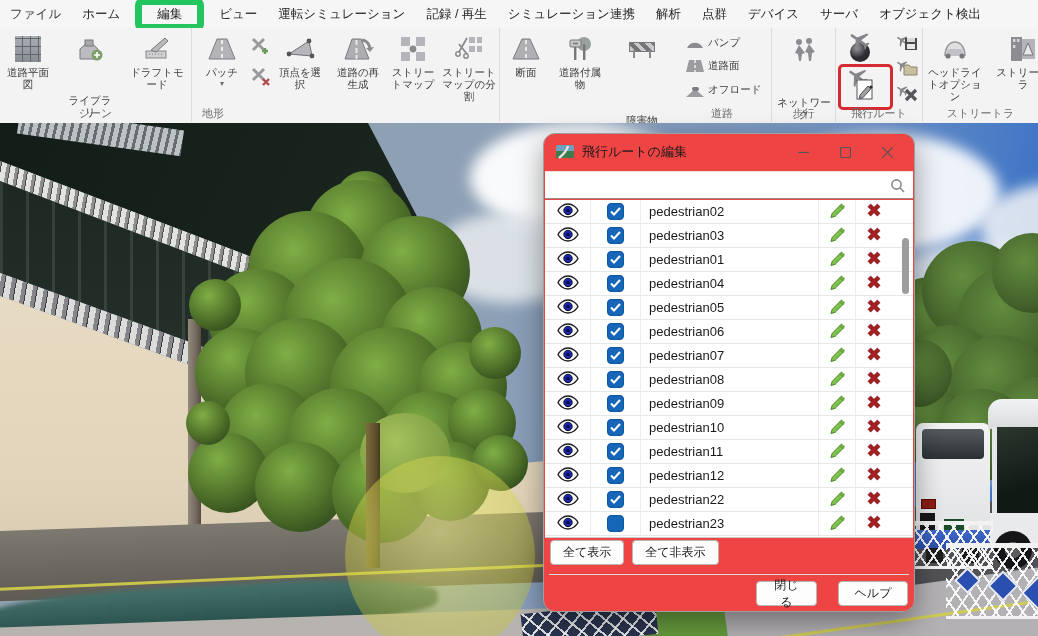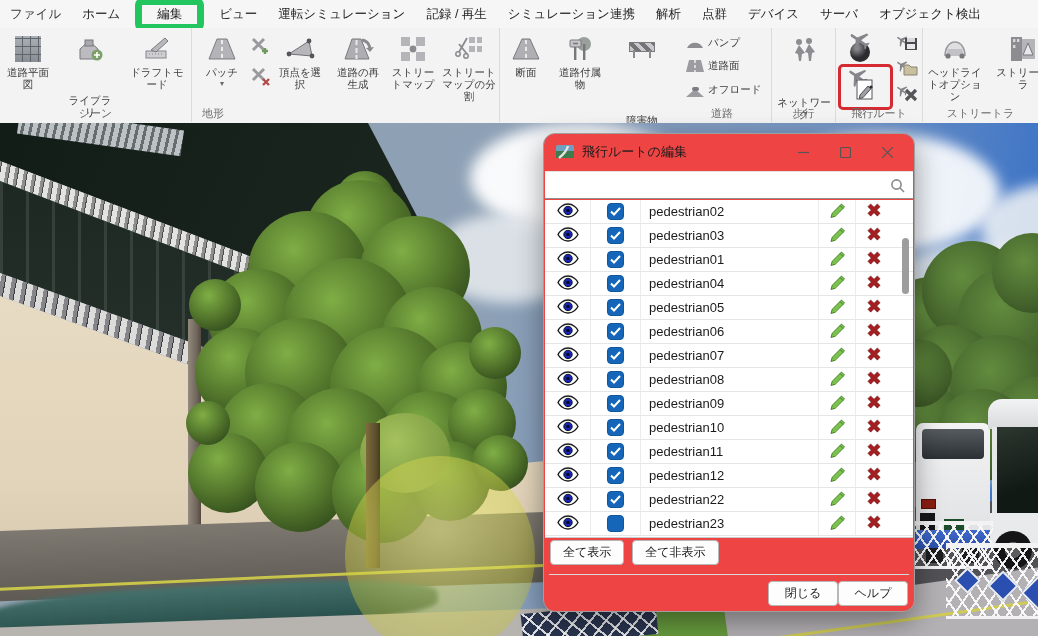--- a/index.html
+++ b/index.html
@@ -121,21 +121,21 @@
   .thead .cell{border-right:1px solid #ececec;background:#fff;}
   .chk{width:17px;height:17px;background:#1565b8;border:1px solid #0f579f;border-radius:4px;
     display:flex;align-items:center;justify-content:center;box-sizing:border-box;}
   .vscroll{position:absolute;right:4px;top:90px;width:9px;height:300px;}
   .vthumb{position:absolute;left:1px;top:14px;width:7px;height:56px;background:#9d9d9d;border-radius:4px;}
   .btnrow{position:absolute;left:6px;top:406px;display:flex;gap:8px;}
   .btn{height:25px;background:#fdfdfd;border:1px solid #b7b7b7;border-radius:4px;font-size:12px;
     padding:0 12px;display:flex;align-items:center;color:#1a1a1a;font-family:inherit;}
   .dsep{position:absolute;left:5px;right:5px;top:440px;border-top:1px solid #d9d9d9;}
   .bottom-btns{position:absolute;top:447px;left:0;right:0;height:26px;}
-  .btn.close{position:absolute;left:224px;width:70px;box-sizing:border-box;justify-content:center;}
+  .btn.close{position:absolute;left:212px;width:61px;box-sizing:border-box;justify-content:center;}
   .btn.help{position:absolute;left:294px;width:70px;box-sizing:border-box;justify-content:center;}
 </style>
 </head>
 <body>
 
 <div class="screen">
 
   <div class="menubar">
     <span class="menu-item dim">ファイル</span>
     <span class="menu-item">ホーム</span>

